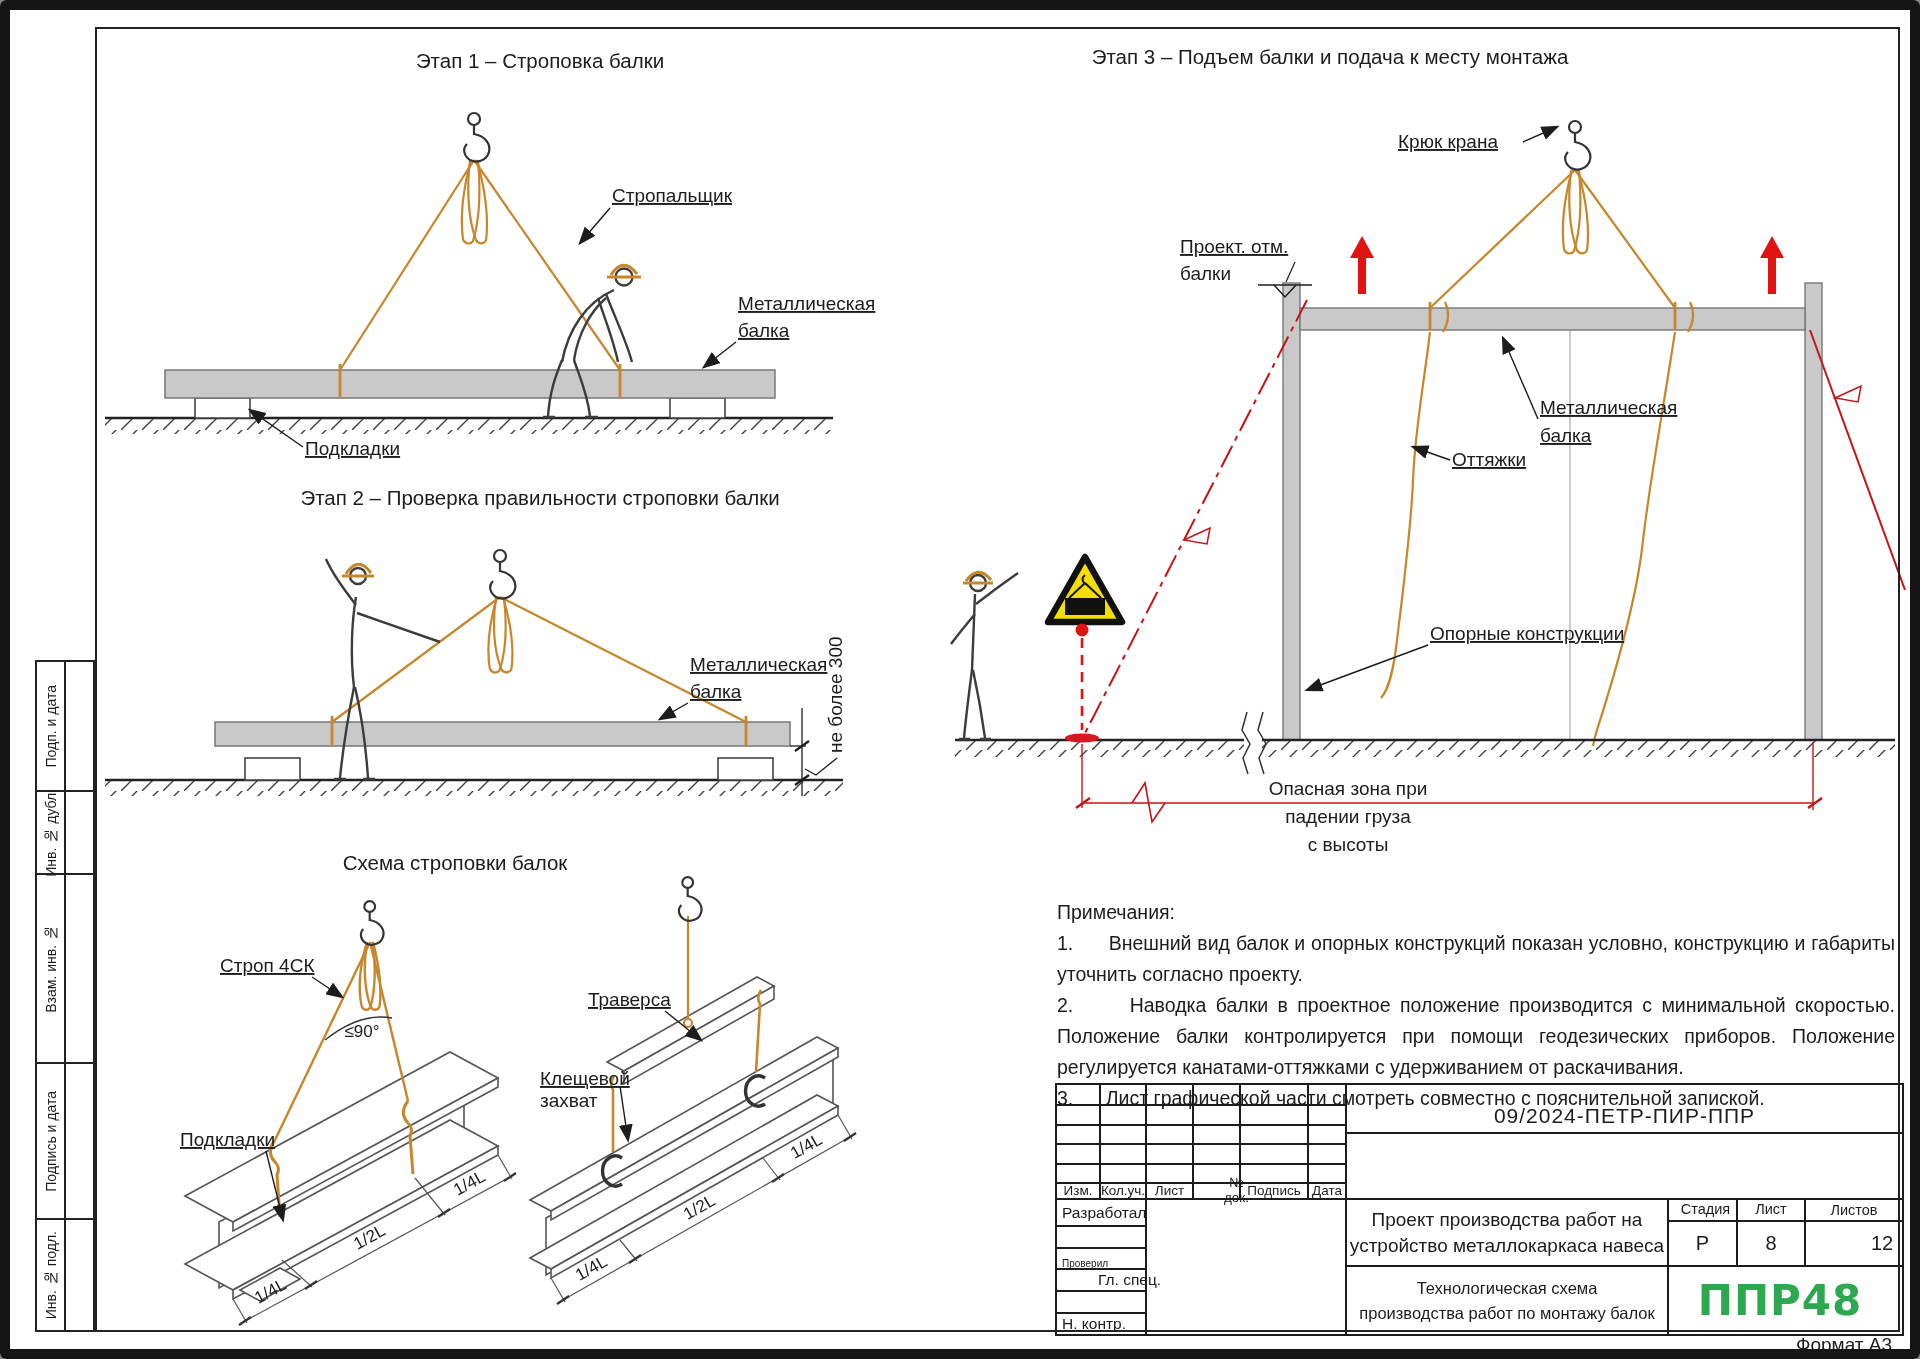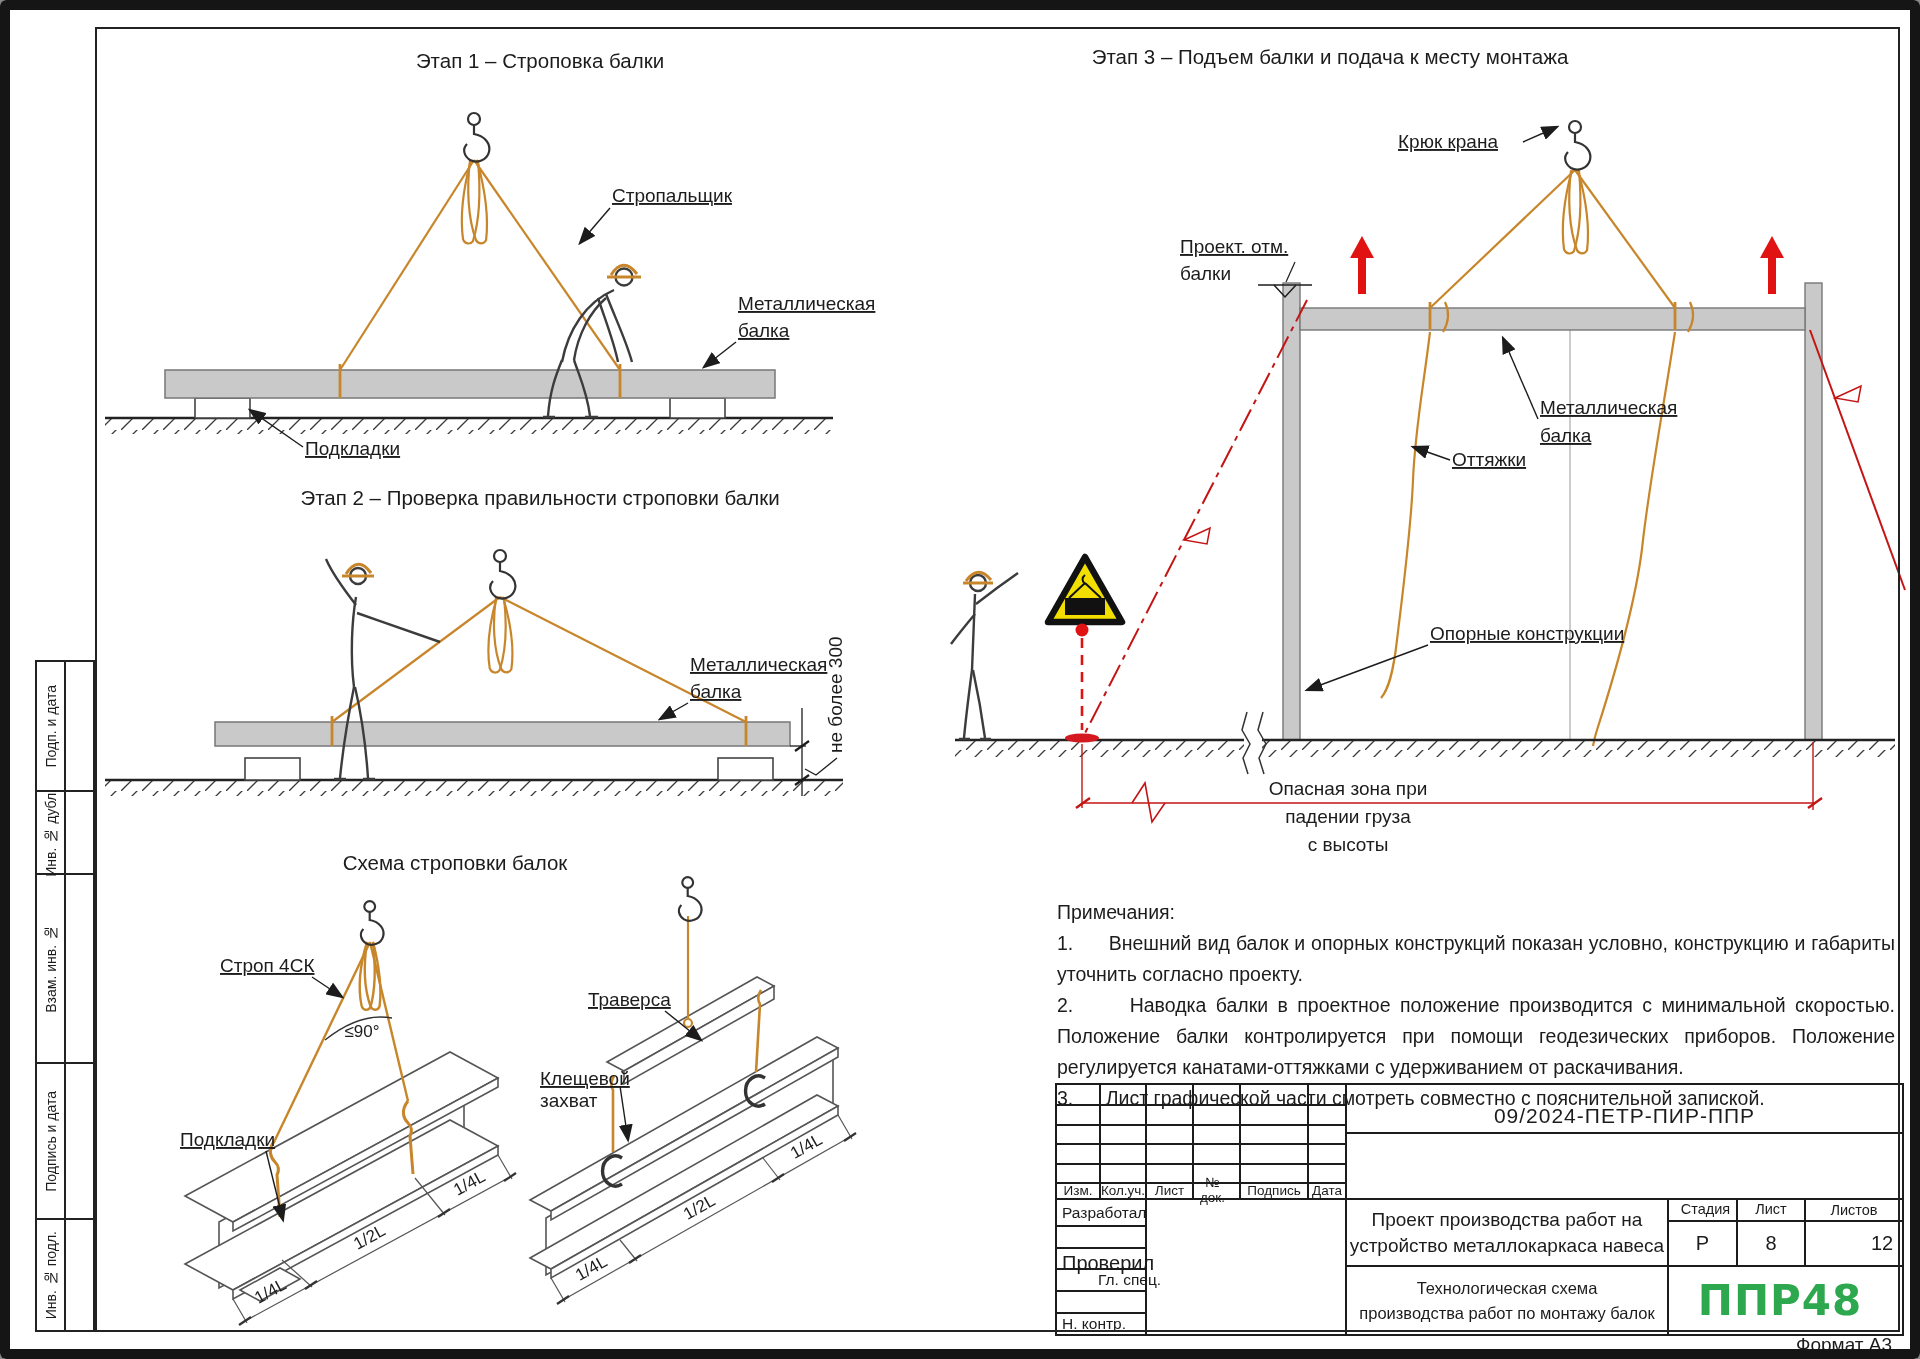--- a/index.html
+++ b/index.html
@@ -441,26 +441,26 @@
     <div class="ln" style="left:288px;top:180px;width:557px;height:2px;"></div>
     <div class="ln" style="left:0;top:140px;width:90px;height:2px;"></div>
     <div class="ln" style="left:0;top:162px;width:90px;height:2px;"></div>
     <div class="ln" style="left:0;top:183px;width:90px;height:2px;"></div>
     <div class="ln" style="left:0;top:205px;width:90px;height:2px;"></div>
     <div class="ln" style="left:0;top:227px;width:90px;height:2px;"></div>
 
     <div class="tbc" style="left:0;top:97px;width:42px;height:16px;font-size:13.5px;">Изм.</div>
     <div class="tbc" style="left:44px;top:97px;width:44px;height:16px;font-size:13.5px;">Кол.уч.</div>
     <div class="tbc" style="left:90px;top:97px;width:45px;height:16px;font-size:13.5px;">Лист</div>
-    <div class="tbc" style="left:137px;top:97px;width:37px;height:16px;font-size:13.5px;">№ док.</div>
+    <div class="tbc" style="left:137px;top:97px;width:37px;height:16px;font-size:13.5px;padding-left:24px;">№ док.</div>
     <div class="tbc" style="left:184px;top:97px;width:66px;height:16px;font-size:13.5px;">Подпись</div>
     <div class="tbc" style="left:252px;top:97px;width:36px;height:16px;font-size:13.5px;">Дата</div>
 
     <div class="tbl" style="left:0;top:115px;width:88px;height:25px;font-size:15.5px;">Разработал</div>
-    <div class="tbl" style="left:0;top:164px;width:88px;height:29px;font-size:20px;">Проверил</div>
+    <div class="tbl" style="left:0;top:164px;width:88px;height:29px;font-size:10px;">Проверил</div>
     <div class="tbl" style="left:0;top:185px;width:88px;height:20px;font-size:15.5px;margin-left:36px;">Гл. спец.</div>
     <div class="tbl" style="left:0;top:229px;width:88px;height:20px;font-size:15.5px;">Н. контр.</div>
 
     <div class="tbc" style="left:290px;top:0;width:555px;height:62px;font-size:21px;letter-spacing:1px;">09/2024-ПЕТР-ПИР-ППР</div>
 
     <div class="tbc" style="left:290px;top:115px;width:320px;height:65px;flex-direction:column;font-size:19px;line-height:26px;">
       <span>Проект производства работ на</span>
       <span>устройство металлокаркаса навеса</span>
     </div>
 

